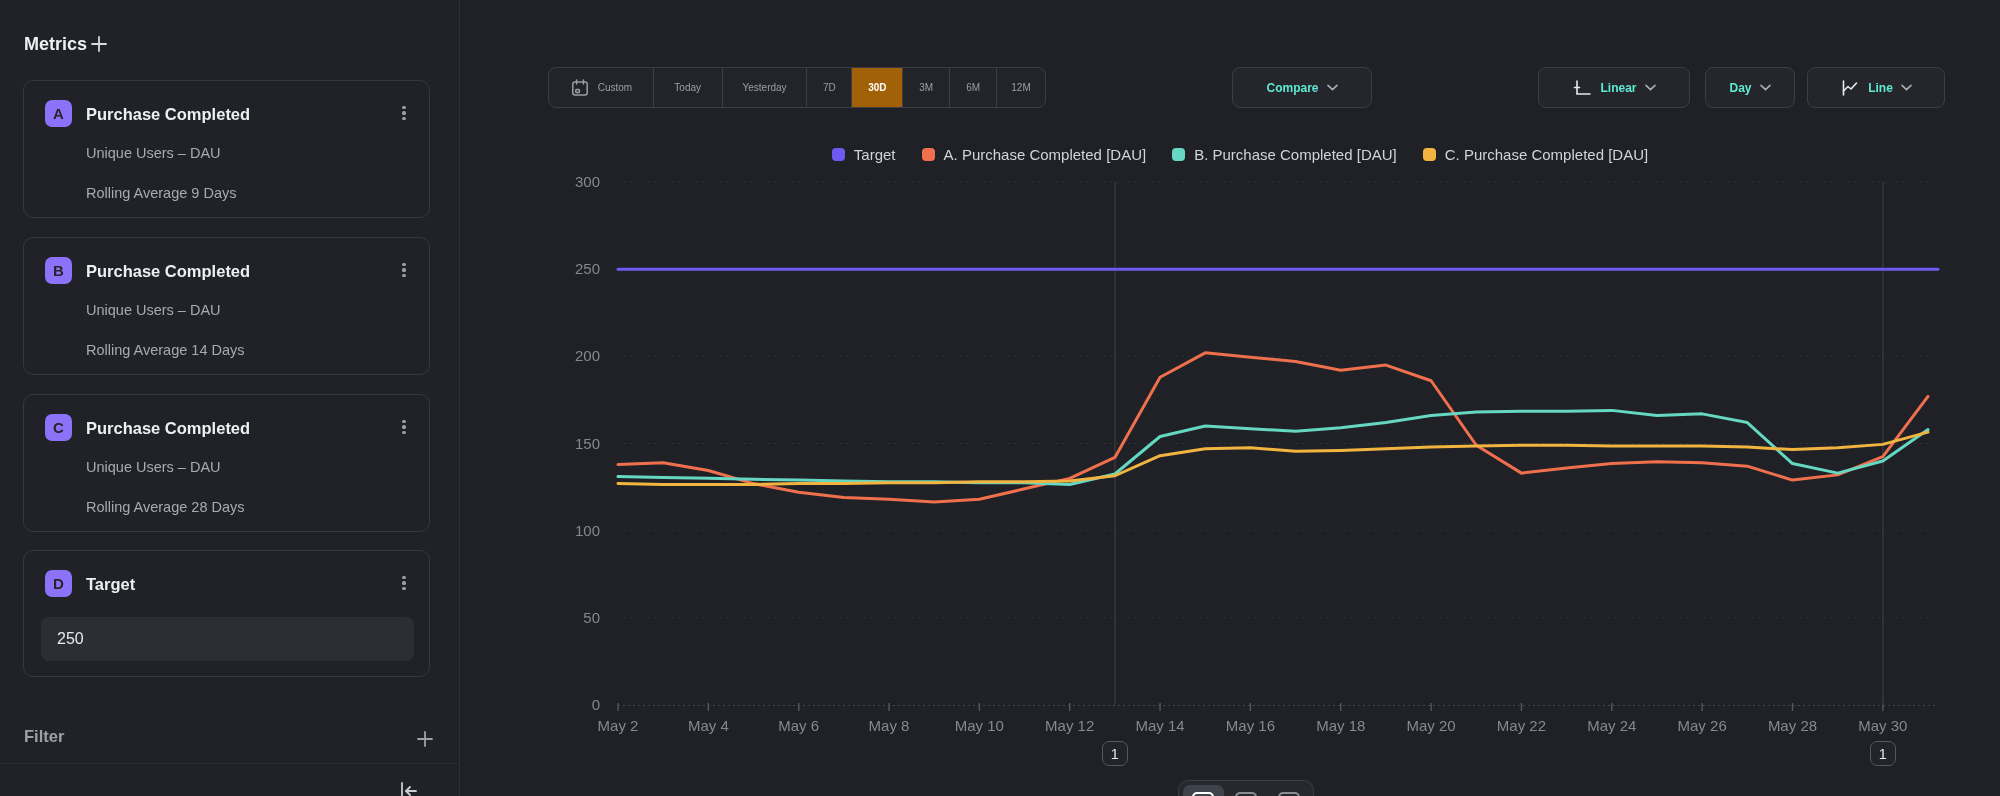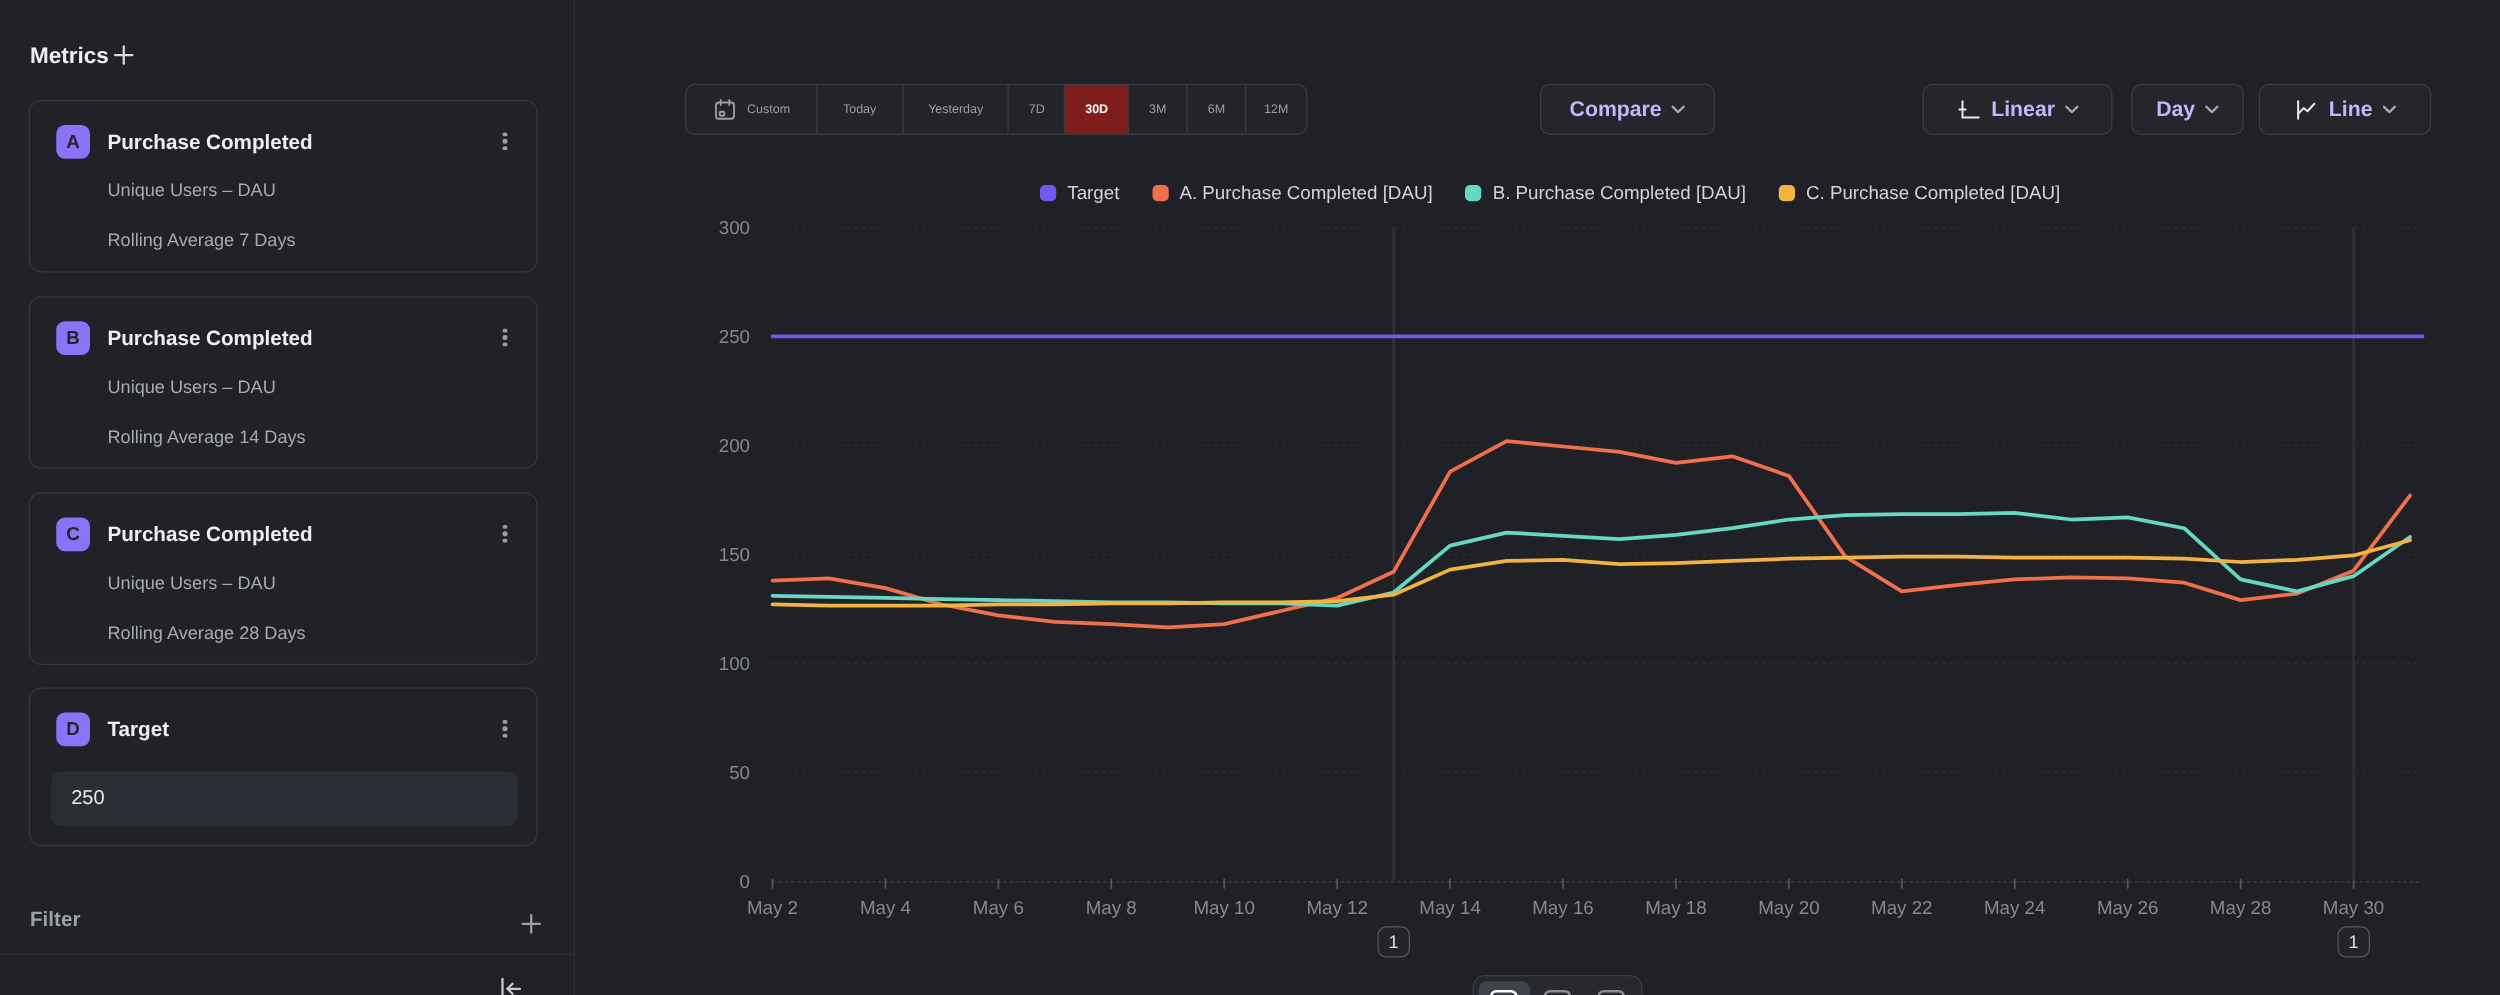--- a/index.html
+++ b/index.html
@@ -35,28 +35,28 @@
                   background:#2b2e34; border:none; border-radius:8px; color:#e9eaec;
                   font-size:16px; font-family:"Liberation Sans",sans-serif; padding-left:16px; outline:none; }
   .filter-row { position:absolute; left:24px; right:22px; top:727px; height:26px;
                 display:flex; justify-content:space-between; }
   .filter-title { font-size:16.5px; font-weight:700; color:#9da0a6; }
   .sb-divider { position:absolute; left:0; right:0; top:763px; height:1px; background:#2a2d32; }
   .collapse-btn { position:absolute; left:396px; top:779px; }
   
   .btn { position:absolute; top:67px; height:41px; border:1px solid #3b3e44; border-radius:8px;
          background:#24262c; display:flex; align-items:center; justify-content:center; gap:8px;
-         font-size:17px; font-weight:700; color:#c4b5fd; cursor:pointer; }
+         font-size:12px; font-weight:700; color:#5eead4; cursor:pointer; }
   .seg-control { position:absolute; left:548px; top:67px; height:41px; width:498px;
                  border:1px solid #3b3e44; border-radius:8px; background:#222429;
                  display:flex; overflow:hidden; }
   .seg { display:flex; align-items:center; justify-content:center; gap:8px;
          font-size:10px; color:#9b9ea4; border-right:1px solid #3b3e44; cursor:pointer; }
   .seg:last-child { border-right:none; }
-  .seg.active { background:#7f1d1d; color:#ffffff; font-weight:700; }
+  .seg.active { background:#a16207; color:#ffffff; font-weight:700; }
   .w105{width:105px}.w69{width:69px}.w85{width:85px}.w45{width:45px}.w51{width:51px}.w47{width:47px}.w48{width:48px}
   .btn-compare { left:1232px; width:140px; }
   .btn-linear  { left:1538px; width:152px; }
   .btn-day     { left:1705px; width:90px;  }
   .btn-line    { left:1807px; width:138px; }
   
   .legend { position:absolute; left:540px; top:142px; width:1400px; height:24px;
             display:flex; align-items:center; justify-content:center; gap:26px; }
   .legend-item { display:flex; align-items:center; gap:9px; cursor:pointer; }
   .legend-swatch { width:13px; height:13px; border-radius:4px; }
@@ -89,21 +89,21 @@
 
   <div class="card card-a">
     <span class="badge" style="background: rgb(139, 114, 248);">A</span>
     <span class="card-title">Purchase Completed</span>
     <button class="kebab">
         <i></i>
         <i></i>
         <i></i>
       </button>
     <span class="card-sub1">Unique Users – DAU</span>
-    <span class="card-sub2">Rolling Average 7 Days</span>
+    <span class="card-sub2">Rolling Average 9 Days</span>
   </div>
 
   <div class="card card-b">
     <span class="badge" style="background: rgb(139, 114, 248);">B</span>
     <span class="card-title">Purchase Completed</span>
     <button class="kebab">
         <i></i>
         <i></i>
         <i></i>
       </button>

